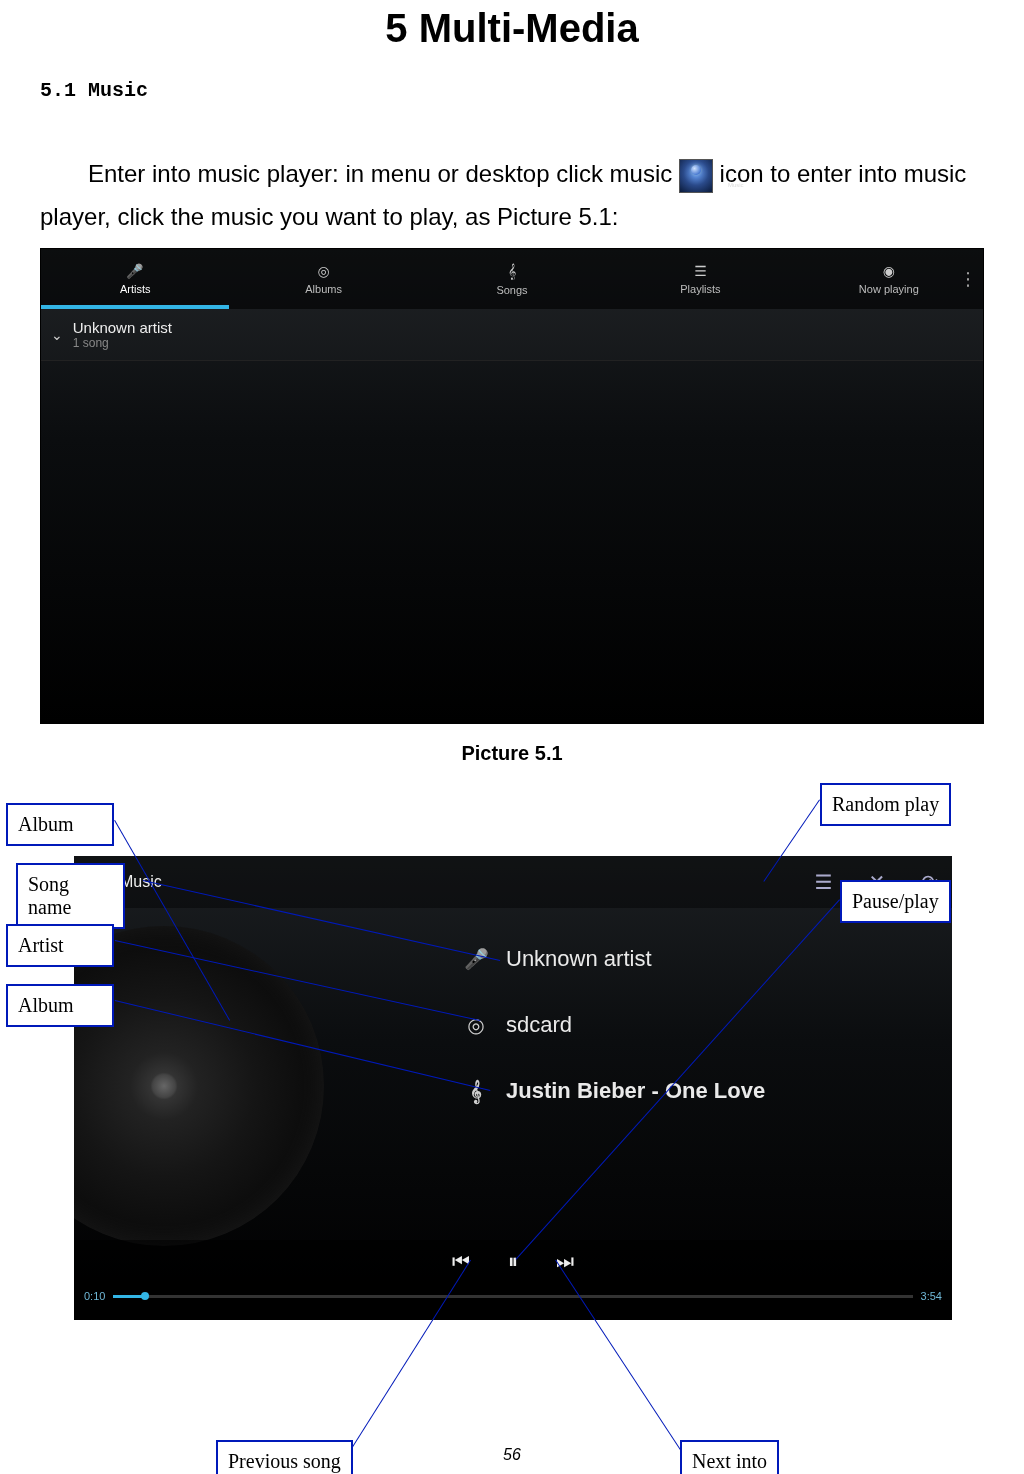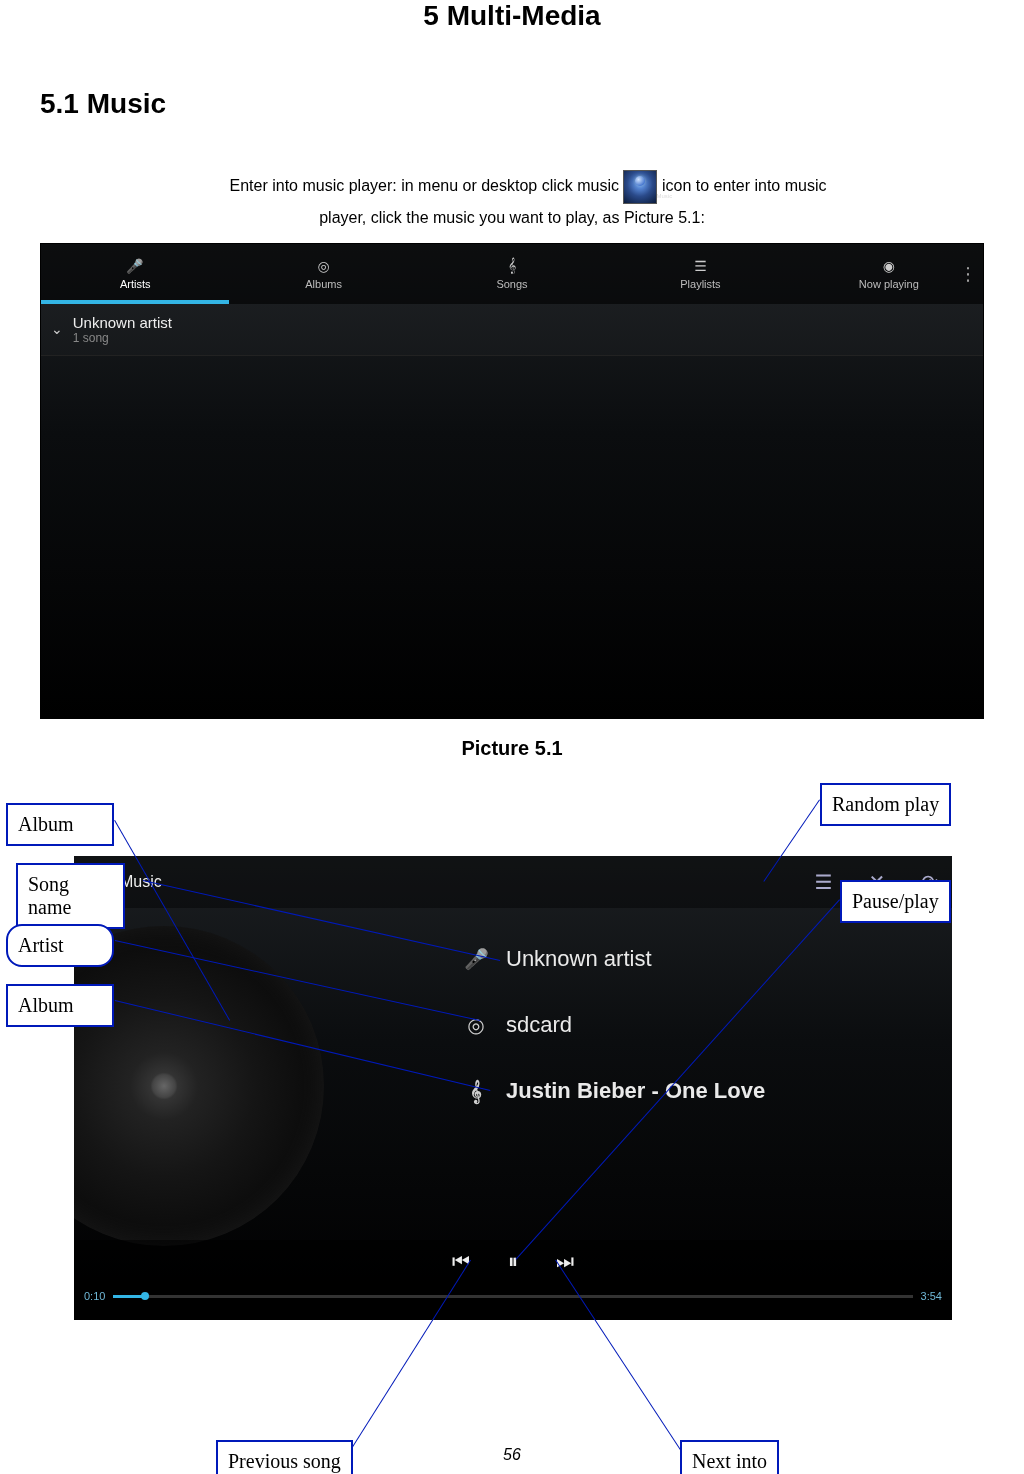--- a/index.html
+++ b/index.html
@@ -6,33 +6,34 @@
   body {
     width: 1024px;
     height: 1474px;
     background: #fff;
     font-family: Arial, sans-serif;
     position: relative;
     color: #000;
   }
   .chapter-title {
     text-align: center;
-    font-size: 28px;
+    font-size: 40px;
     font-weight: bold;
+    margin-top: 6px;
   }
   .section-title {
-    font-size: 28px;
+    font-size: 20px;
     font-weight: bold;
-    margin: 56px 0 0 40px;
+    margin: 28px 0 0 40px;
+    font-family: Liberation Mono, monospace;
   }
   .intro-para {
     margin: 50px 40px 9px 40px;
-    font-size: 16px;
+    font-size: 24px;
     line-height: 1.8;
-    text-align: center;
   }
   .intro-line1 { text-indent: 2em; }
   .music-icon-inline {
     display: inline-block;
     width: 34px;
     height: 34px;
     vertical-align: middle;
     background: radial-gradient(circle at 50% 40%, #6fa8ff 0%, #2a4a8a 50%, #0a1a3a 100%);
     border: 1px solid #555;
     position: relative;
@@ -349,21 +350,21 @@
         <div class="bar-fill"></div>
         <div class="bar-thumb"></div>
       </div>
       <span class="time">3:54</span>
     </div>
   </div>
 </div>
 
 <div class="callout" style="left:6px; top:803px; width:108px;">Album</div>
 <div class="callout" style="left:16px; top:863px; width:109px;">Song name</div>
-<div class="callout" style="left:6px; top:924px; width:108px;border-radius:16px;">Artist</div>
+<div class="callout" style="left:6px; top:924px; width:108px;">Artist</div>
 <div class="callout" style="left:6px; top:984px; width:108px;">Album</div>
 
 <div class="callout" style="left:820px; top:783px;">Random play</div>
 <div class="callout" style="left:840px; top:880px;">Pause/play</div>
 
 <div class="callout" style="left:216px; top:1440px;">Previous song</div>
 <div class="callout" style="left:680px; top:1440px;">Next into</div>
 
 <div class="line" style="left:115px; top:820px;"></div>
 

